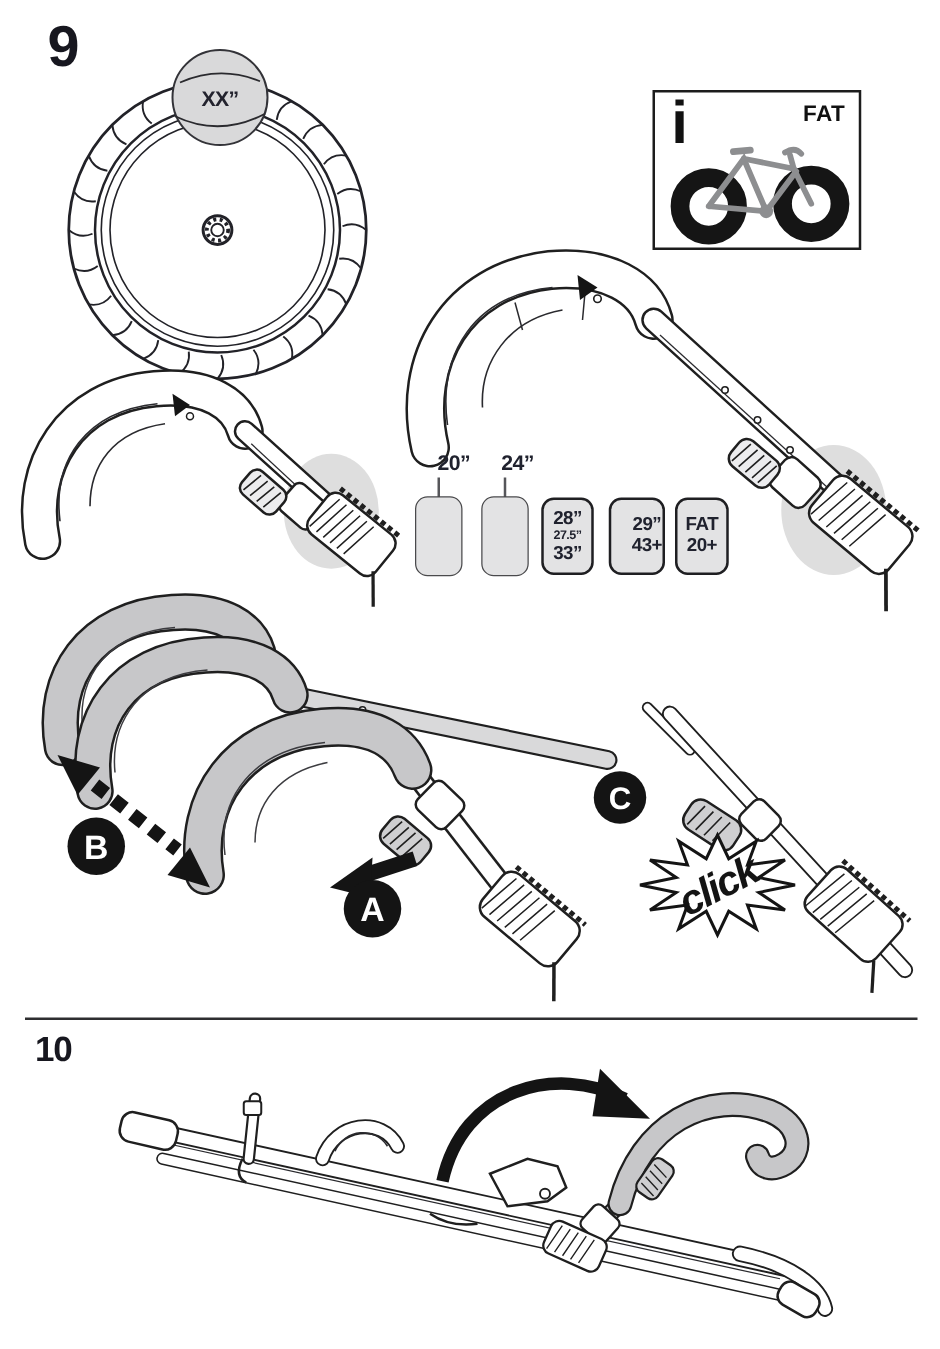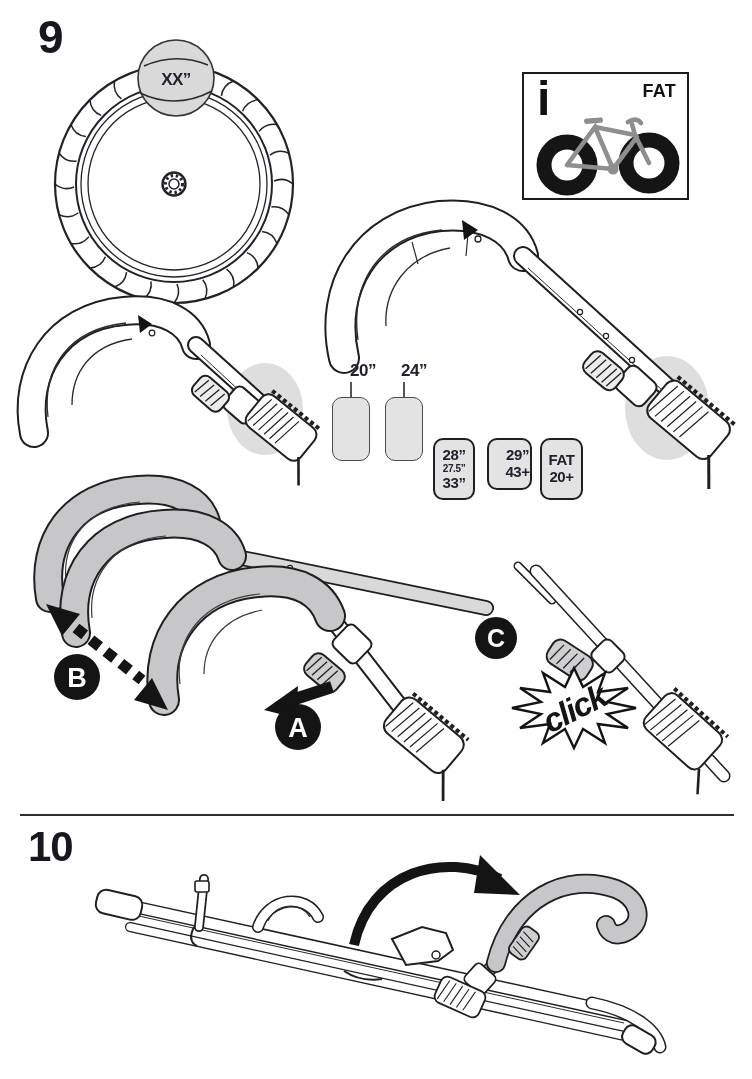--- a/index.html
+++ b/index.html
@@ -24,21 +24,21 @@
   .fat-label{
     position:absolute;right:11px;top:7px;font-size:18px;font-weight:800;color:#111;letter-spacing:.3px;
   }
   
   .size-box{
     position:absolute;background:#e3e3e4;border-radius:10px;box-sizing:border-box;
     display:flex;flex-direction:column;align-items:center;justify-content:center;
     color:#20222e;font-weight:800;line-height:1.12;letter-spacing:-0.4px;
   }
   .size-box.thin-border{border:1.6px solid #4a4a4c;}
-  .size-box.thick-border{border:2.6px solid #1f1f22;margin-top:40px;}
+  .size-box.thick-border{border:2.6px solid #1f1f22;}
   .size-line-lg{font-size:15px;}
   .size-line-sm{font-size:10px;}
   .size-label{
     position:absolute;width:40px;text-align:center;font-size:17px;font-weight:800;color:#20222e;letter-spacing:-0.5px;
   }
   .size-pointer{position:absolute;width:1.6px;height:24px;background:#56565a;}
   .divider{position:absolute;left:20px;top:814px;width:714px;height:2px;background:#2e2e30;}
   .badge-t{fill:#ffffff;font-weight:800;font-size:27px;text-anchor:middle;}
   .click-t{font-weight:800;font-style:italic;font-size:33px;fill:#141414;letter-spacing:-1.5px;}
   .xx-t{font-weight:800;font-size:17px;fill:#23232e;text-anchor:middle;letter-spacing:-0.5px;}
@@ -185,21 +185,21 @@
     <div class="size-pointer" style="left:350px;top:382px;"></div>
     <div class="size-pointer" style="left:403px;top:382px;"></div>
 
     <div class="size-box thin-border" style="left:332px;top:397px;width:38px;height:64px;"></div>
     <div class="size-box thin-border" style="left:385px;top:397px;width:38px;height:64px;"></div>
     <div class="size-box thick-border" style="left:433px;top:398px;width:42px;height:62px;">
       <span class="size-line-lg">28”</span>
       <span class="size-line-sm">27.5”</span>
       <span class="size-line-lg">33”</span>
     </div>
-    <div class="size-box thick-border" style="left:487px;top:398px;width:45px;height:52px;padding-left:16px;">
+    <div class="size-box thick-border" style="left:487px;top:398px;width:45px;height:62px;padding-left:16px;">
       <span class="size-line-lg">29”</span>
       <span class="size-line-lg">43+</span>
     </div>
     <div class="size-box thick-border" style="left:540px;top:398px;width:43px;height:62px;">
       <span class="size-line-lg">FAT</span>
       <span class="size-line-lg">20+</span>
     </div>
   </div>
 
   <svg class="abs" style="left:16px;top:478px;" width="486" height="314" viewBox="0 0 486 314">
@@ -281,21 +281,21 @@
       <path d="M40,16 l16,20" stroke="#1f1f1f" stroke-width="2.6"></path>
     </g>
     <g>
       <circle cx="40" cy="72" r="21" fill="#141414"></circle>
       <text class="badge-t" x="40" y="81" style="font-size:25px;">C</text>
     </g>
   </svg>
 
   <div class="divider"></div>
 
-  <div class="step-number" style="left:28px;top:826px;font-size:42px;">10</div>
+  <div class="step-number" style="left:28px;top:826px;font-size:28px;">10</div>
 
   <svg class="abs" style="left:72px;top:843px;" width="608" height="236" viewBox="0 0 608 236">
 
     <g>
       <path d="M36,58 L556,172" stroke="#1f1f1f" stroke-width="13" stroke-linecap="round"></path>
       <path d="M36,58 L556,172" stroke="#ffffff" stroke-width="10" stroke-linecap="round"></path>
       <path d="M58,84 L566,196" stroke="#1f1f1f" stroke-width="10" stroke-linecap="round"></path>
       <path d="M58,84 L566,196" stroke="#ffffff" stroke-width="7.5" stroke-linecap="round"></path>
       <path d="M44,68 L552,180" stroke="#2a2a2e" stroke-width="1"></path>
     </g>

